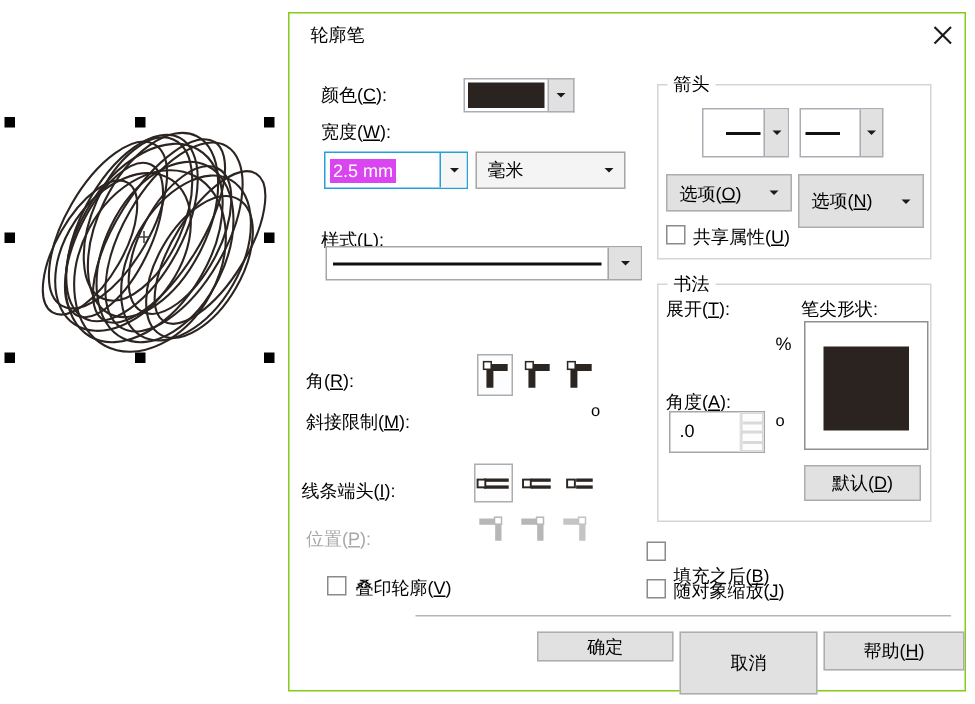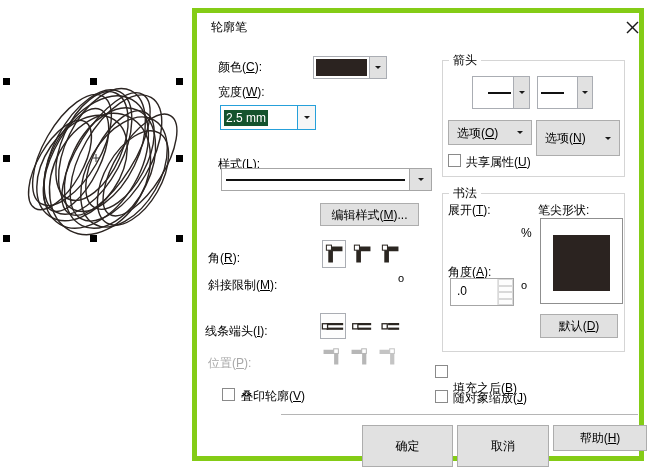--- a/index.html
+++ b/index.html
@@ -4,21 +4,21 @@
 <style>
   html,body{margin:0;padding:0;background:#fff;}
   body{width:650px;height:469px;position:relative;overflow:hidden;
        font-family:"Liberation Sans","DejaVu Sans",sans-serif;font-size:12px;color:#000;}
   .abs{position:absolute;}
   .lbl{position:absolute;white-space:nowrap;line-height:14px;}
   .k{text-decoration:underline;}
   .dis{color:#a8a8a8;}
   
   #dialog{position:absolute;left:192px;top:8px;width:452px;height:453px;
-          background:#fff;border:5px solid #84cc16;box-sizing:border-box;}
+          background:#fff;border:1px solid #84cc16;box-sizing:border-box;}
   
   .btn{position:absolute;background:#e1e1e1;border:1px solid #adadad;box-sizing:border-box;
        display:flex;align-items:center;justify-content:center;line-height:12px;}
   .combo{position:absolute;background:#fff;border:1px solid #a6a6a6;box-sizing:border-box;display:flex;}
   .darrow{width:0;height:0;border-left:4px solid transparent;border-right:4px solid transparent;
           border-top:4px solid #1a1a1a;}
   .darrow.sm{border-left-width:3.5px;border-right-width:3.5px;border-top-width:3.5px;}
   .cb{position:absolute;width:13px;height:13px;background:#fff;border:1px solid #8a8a8a;box-sizing:border-box;}
   .group{position:absolute;border:1px solid #d5d5d5;box-sizing:border-box;}
   .legend{position:absolute;top:-8px;background:#fff;padding:0 4px;line-height:14px;}
@@ -85,38 +85,41 @@
       <div style="width:100%;height:100%;background:#2b2320"></div>
     </div>
     <div style="width:17px;height:23px;border:1px solid #aaadb3;border-left:none;background:#e1e1e1;box-sizing:border-box;display:flex;align-items:center;justify-content:center">
         <div class="darrow sm"></div>
       </div>
   </div>
 
   <div class="lbl" style="left:21px;top:72px"><span>宽度(</span><span class="k">W</span><span>):</span></div>
   <div class="combo" style="left:23px;top:92px;width:96px;height:25px;border-color:#26a0da">
     <div style="flex:1;display:flex;align-items:center;padding-left:3px">
-      <span style="background:#14532d;color:#fff;padding:1px 2px">2.5 mm</span>
+      <span style="background:#d946ef;color:#fff;padding:1px 2px">2.5 mm</span>
     </div>
     <div style="width:17px;border-left:1px solid #26a0da;background:#f6f6f6;display:flex;align-items:center;justify-content:center">
+        <div class="darrow sm"></div>
+      </div>
+  </div>
+  <div class="combo" style="left:124px;top:92px;width:100px;height:25px;background:#f4f4f4">
+    <div style="flex:1;display:flex;align-items:center;padding-left:7px">毫米</div>
+    <div style="width:20px;display:flex;align-items:center;justify-content:center">
         <div class="darrow sm"></div>
       </div>
   </div>
 
   <div class="lbl" style="left:21px;top:144px"><span>样式(</span><span class="k">L</span><span>):</span></div>
   <div class="combo" style="left:24px;top:155px;width:211px;height:23px">
     <div style="flex:1;display:flex;align-items:center;padding:0 4px">
       <div class="dash" style="width:100%"></div>
     </div>
     <div style="width:21px;background:#e1e1e1;border-left:1px solid #a6a6a6;display:flex;align-items:center;justify-content:center">
         <div class="darrow sm"></div>
       </div>
-  </div>
-  <div class="btn" style="left:123px;top:190px;width:99px;height:23px">
-    <span><span>编辑样式(</span><span class="k">M</span><span>)...</span></span>
   </div>
 
   <div class="lbl" style="left:11px;top:238px"><span>角(</span><span class="k">R</span><span>):</span></div>
   <div class="iconbtn sel" style="left:125px;top:227px">
     <svg width="22" height="22" viewBox="0 0 26 26">
       <path d="M23 7 H9 V23" fill="none" stroke="#2b2621" stroke-width="5.5" stroke-linejoin="miter"></path>
       <rect x="4" y="2.5" width="6" height="6" fill="#fff" stroke="#2b2621" stroke-width="1.2"></rect>
     </svg>
   </div>
   <div class="iconbtn" style="left:153px;top:227px">
@@ -239,18 +242,18 @@
   <div class="btn" style="left:343px;top:301px;width:78px;height:24px">
     <span><span>默认(</span><span class="k">D</span><span>)</span></span>
   </div>
 
   <div class="cb" style="left:238px;top:352px"></div>
   <div class="lbl" style="left:256px;top:368px"><span>填充之后(</span><span class="k">B</span><span>)</span></div>
   <div class="cb" style="left:238px;top:377px"></div>
   <div class="lbl" style="left:256px;top:378px"><span>随对象缩放(</span><span class="k">J</span><span>)</span></div>
 
   <div class="abs" style="left:84px;top:401px;width:357px;height:1px;background:#b5b5b5"></div>
-  <div class="btn" style="left:165px;top:412px;width:91px;height:42px">确定</div>
+  <div class="btn" style="left:165px;top:412px;width:91px;height:20px">确定</div>
   <div class="btn" style="left:260px;top:412px;width:92px;height:42px">取消</div>
   <div class="btn" style="left:356px;top:412px;width:94px;height:26px">
     <span><span>帮助(</span><span class="k">H</span><span>)</span></span>
   </div>
 </div>
 
 </body></html>

